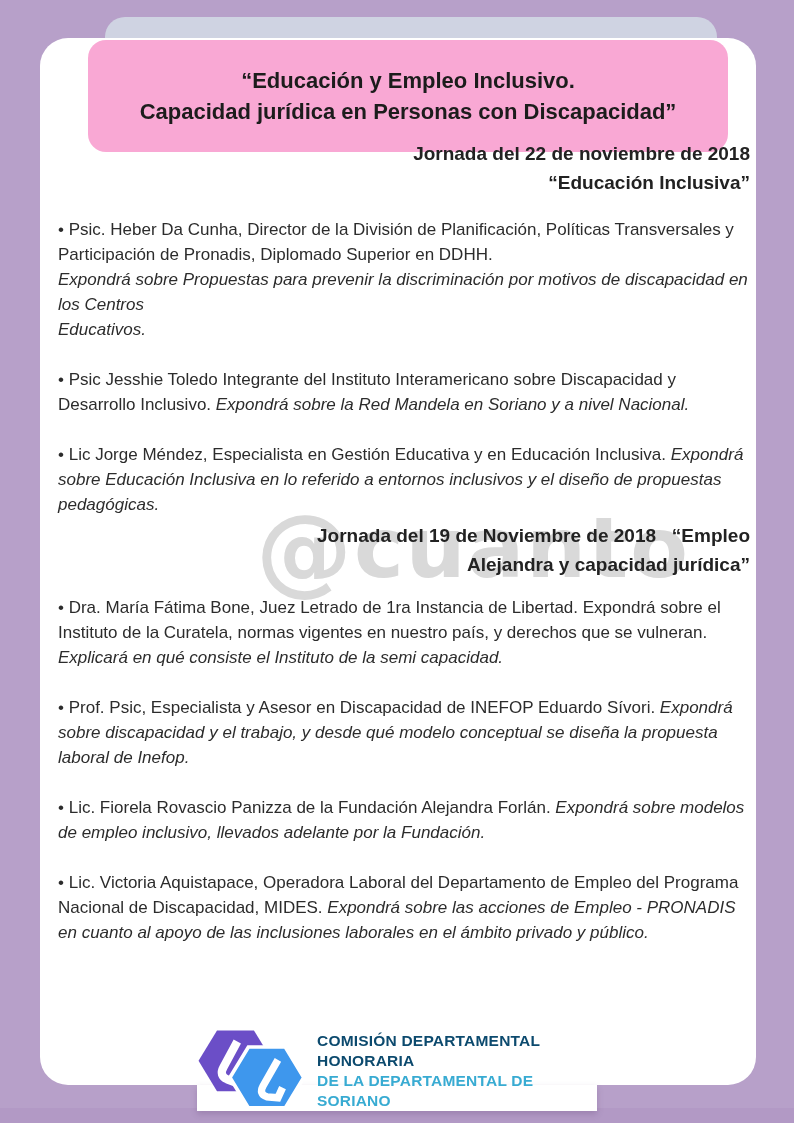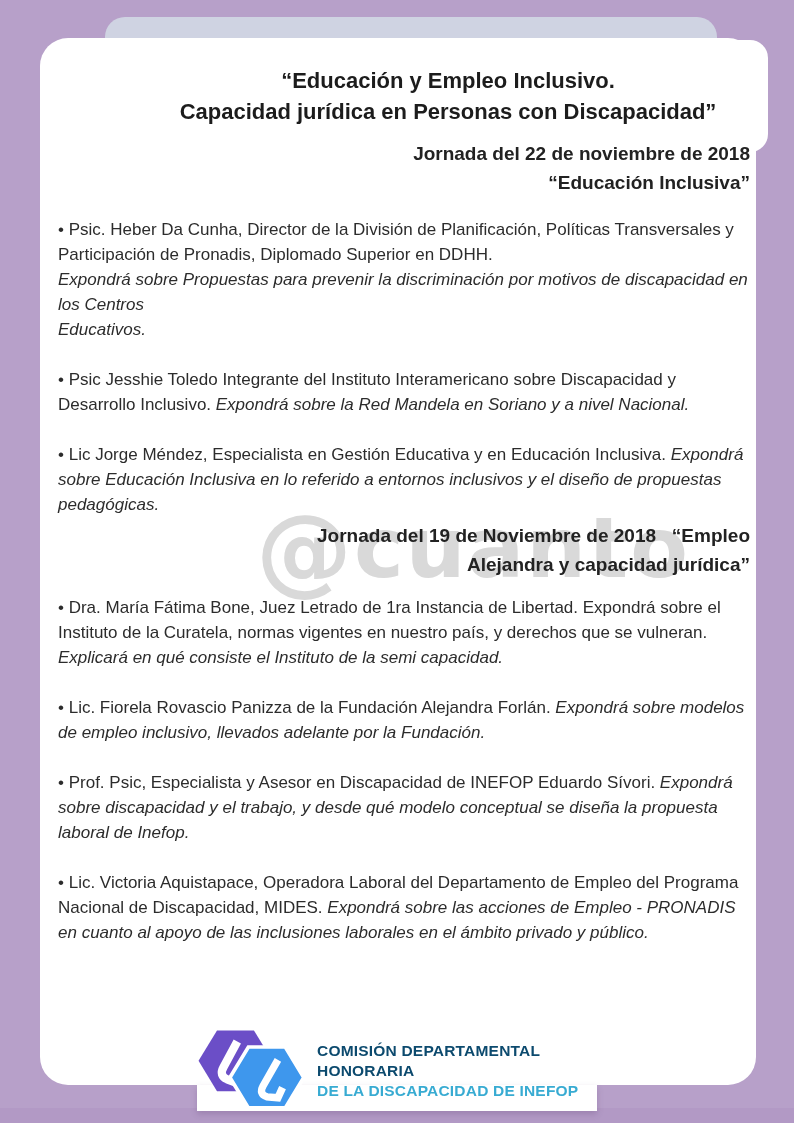--- a/index.html
+++ b/index.html
@@ -27,22 +27,22 @@
     background:#b299c5;
   }
   .bottom-tab{
     position:absolute;left:197px;top:1085px;width:400px;height:26px;
     background:#ffffff;box-shadow:0 3px 6px rgba(90,60,110,.25);
   }
 
   
   .title-box{
     position:absolute;left:88px;top:40px;width:640px;height:112px;
-    background:#ffffff;border-radius:18px;
-    display:flex;align-items:center;justify-content:center;text-align:center;margin-left:40px;
+    background:#f9a8d4;border-radius:18px;
+    display:flex;align-items:center;justify-content:center;text-align:center;
   }
   .title-box .title{
     font-size:22px;font-weight:bold;color:#1c1c1c;line-height:31px;margin:0;
   }
   .title-box .title span{display:block;white-space:pre-wrap;}
 
   
   .content{
     position:absolute;left:52px;top:38px;width:692px;
     color:#2c2c2c;font-size:17px;line-height:25px;margin-left:6px;
@@ -122,36 +122,36 @@
     <p class="entry"><span class="intro">• Lic Jorge Méndez, Especialista en Gestión Educativa y en Educación Inclusiva. </span><span class="topic">Expondrá sobre Educación Inclusiva en lo referido a entornos inclusivos y el diseño de propuestas
 pedagógicas.</span></p>
 
     <h2 class="session-heading h2-block">
       <span>Jornada del 19 de Noviembre de 2018   “Empleo</span>
       <span>Alejandra y capacidad jurídica”</span>
     </h2>
 
     <p class="entry after-h2"><span class="intro">• Dra. María Fátima Bone, Juez Letrado de 1ra Instancia de Libertad. Expondrá sobre el Instituto de la Curatela, normas vigentes en nuestro país, y derechos que se vulneran. </span><span class="topic">Explicará en qué consiste el Instituto de la semi capacidad.</span></p>
 
+    <p class="entry"><span class="intro">• Prof. Psic, Especialista y Asesor en Discapacidad de INEFOP Eduardo Sívori. </span><span class="topic">Expondrá sobre discapacidad y el trabajo, y desde qué modelo conceptual se diseña la propuesta laboral de Inefop.</span></p>
+
     <p class="entry"><span class="intro">• Lic. Fiorela Rovascio Panizza de la Fundación Alejandra Forlán. </span><span class="topic">Expondrá sobre modelos de empleo inclusivo, llevados adelante por la Fundación.</span></p>
-
-    <p class="entry"><span class="intro">• Prof. Psic, Especialista y Asesor en Discapacidad de INEFOP Eduardo Sívori. </span><span class="topic">Expondrá sobre discapacidad y el trabajo, y desde qué modelo conceptual se diseña la propuesta laboral de Inefop.</span></p>
 
     <p class="entry"><span class="intro">• Lic. Victoria Aquistapace, Operadora Laboral del Departamento de Empleo del Programa Nacional de Discapacidad, MIDES. </span><span class="topic">Expondrá sobre las acciones de Empleo - PRONADIS en cuanto al apoyo de las inclusiones laborales en el ámbito privado y público.</span></p>
 
   </div>
 
   <div class="footer-logo">
     <svg class="logo-mark" viewBox="0 0 130 92" xmlns="http://www.w3.org/2000/svg">
 
       <polygon points="6,35 26,2 66,2 86,35 66,68 26,68" fill="#6b4ec7"></polygon>
       <path d="M48,14 L33,42 Q28,51 37,55 L50,60" fill="none" stroke="#ffffff" stroke-width="9"></path>
 
       <polygon points="40,53 60,20 100,20 120,53 100,86 60,86" fill="#3e97ed" stroke="#ffffff" stroke-width="4"></polygon>
       <path d="M92,34 L76,62 Q71,71 80,74 L92,75 L97,64" fill="none" stroke="#ffffff" stroke-width="8"></path>
     </svg>
     <div class="org-name">
       <span class="org-line1">COMISIÓN DEPARTAMENTAL HONORARIA</span>
-      <span class="org-line2">DE LA DISCAPACIDAD DE INEFOP</span>
+      <span class="org-line2">DE LA DEPARTAMENTAL DE SORIANO</span>
     </div>
   </div>
 
 </div>
 
 </body></html>

